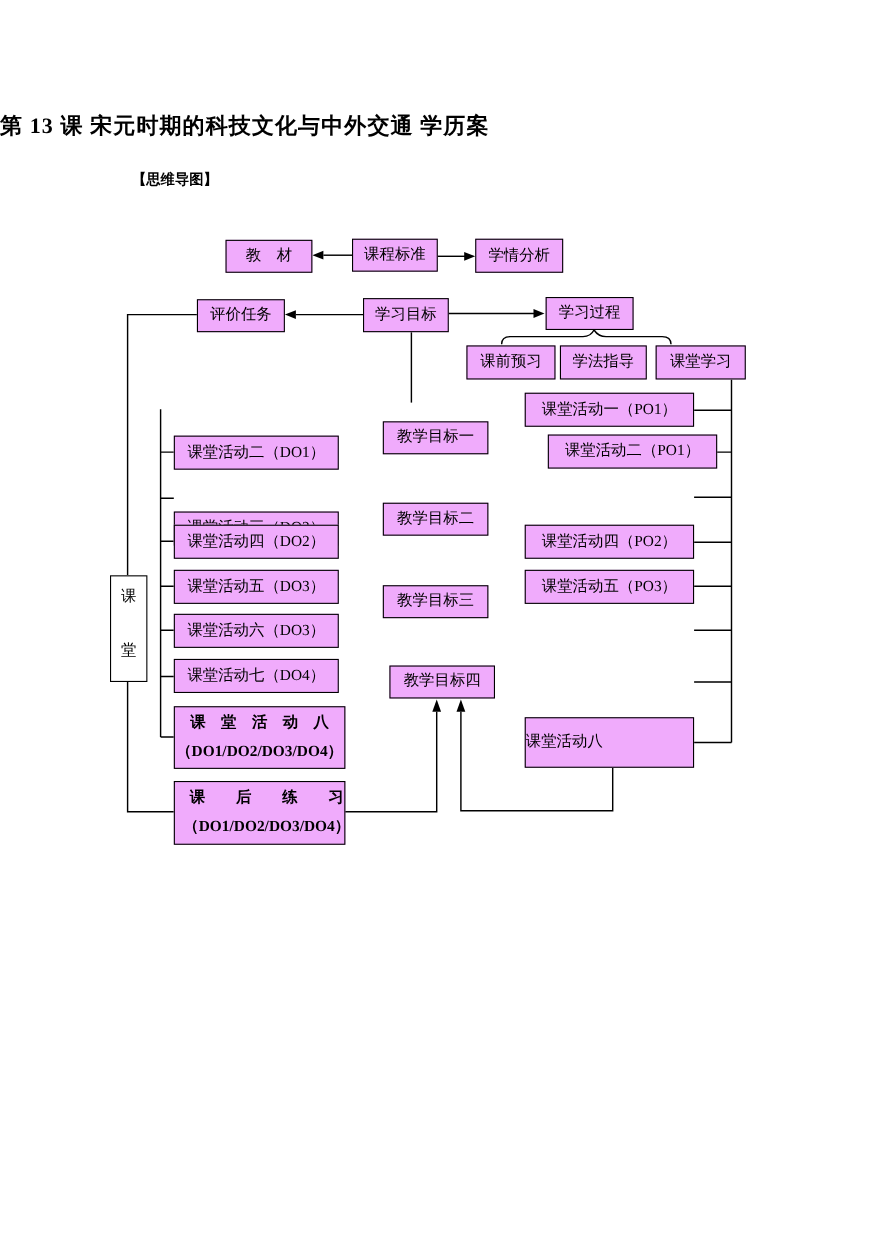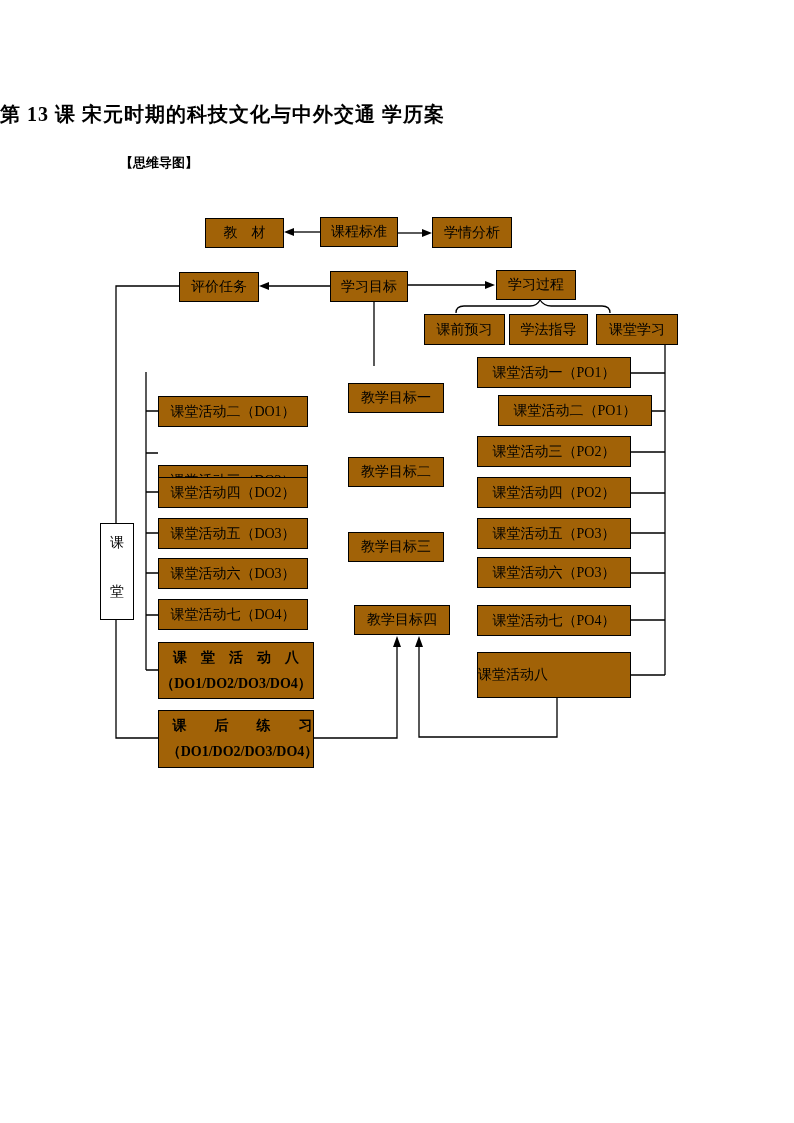--- a/index.html
+++ b/index.html
@@ -26,21 +26,21 @@
     font-size:13px;font-weight:bold;
   }
   svg.connectors{
     position:absolute;left:0;top:0;
     pointer-events:none;
   }
   .box{
     position:absolute;
     box-sizing:border-box;
     border:1.5px solid #000;
-    background:#a16207;
+    background:#f0abfc;
     display:flex;align-items:center;justify-content:center;
     font-size:14px;line-height:1;
     white-space:nowrap;
   }
   .box.two-line{
     flex-direction:column;
     justify-content:center;
     line-height:1.85;
     font-weight:bold;
   }
@@ -136,24 +136,21 @@
     <span>（DO1/DO2/DO3/DO4）</span>
   </div>
 
   <div class="box two-line" style="left:158px;top:710px;width:156px;height:58px;padding-left:13px;">
     <span>课　　后　　练　　习</span>
     <span>（DO1/DO2/DO3/DO4）</span>
   </div>
 
   <div class="box" style="left:477px;top:357px;width:154px;height:31px;">课堂活动一（PO1）</div>
   <div class="box" style="left:498px;top:395px;width:154px;height:31px;">课堂活动二（PO1）</div>
-  <div class="box" style="left:477px;top:436px;width:154px;height:31px;">课堂活动三（PO2）</div>
   <div class="box" style="left:477px;top:477px;width:154px;height:31px;">课堂活动四（PO2）</div>
   <div class="box" style="left:477px;top:518px;width:154px;height:31px;">课堂活动五（PO3）</div>
-  <div class="box" style="left:477px;top:557px;width:154px;height:31px;">课堂活动六（PO3）</div>
-  <div class="box" style="left:477px;top:605px;width:154px;height:31px;">课堂活动七（PO4）</div>
   <div class="box left-text" style="left:477px;top:652px;width:154px;height:46px;">课堂活动八</div>
 
   <div class="vbox" style="left:100px;top:523px;width:34px;height:97px;">
     <div class="vtext">课堂评</div>
   </div>
 
 </div>
 
 </body></html>

